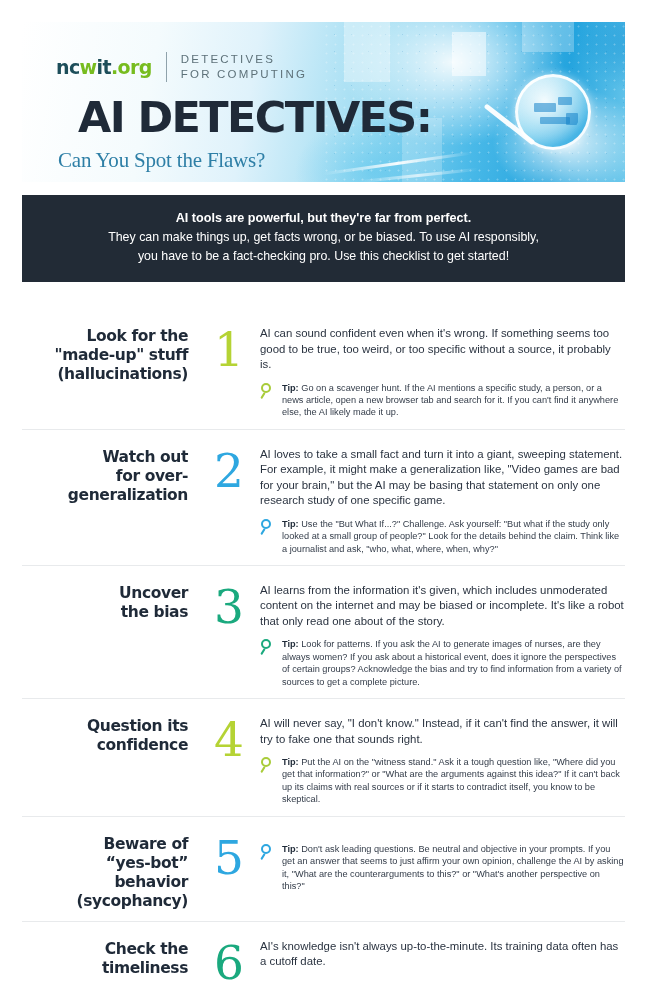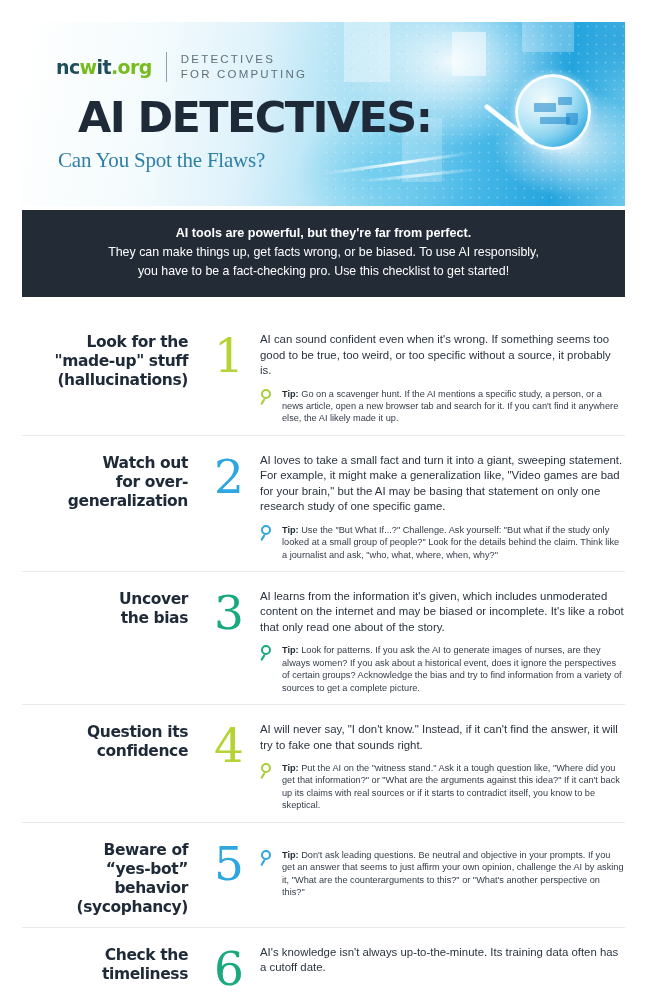--- a/index.html
+++ b/index.html
@@ -14,21 +14,21 @@
     width: 647px;
     height: 1000px;
     background: #ffffff;
     overflow: hidden;
   }
 
   
   .header {
     position: relative;
     margin: 22px 22px 0 22px;
-    height: 184px;
+    height: 160px;
     overflow: hidden;
     background:
       radial-gradient(ellipse 120px 90px at 545px 120px, rgba(255,255,255,0.85) 0%, rgba(255,255,255,0.0) 62%),
       radial-gradient(ellipse 160px 120px at 430px 40px, rgba(255,255,255,0.9) 0%, rgba(255,255,255,0) 70%),
       radial-gradient(ellipse 90px 70px at 620px 20px, rgba(10,140,210,0.55) 0%, rgba(255,255,255,0) 70%),
       radial-gradient(ellipse 110px 80px at 350px 150px, rgba(70,190,235,0.45) 0%, rgba(255,255,255,0) 70%),
       linear-gradient(100deg, #ffffff 0%, #f4fbfd 22%, #dff2fb 38%, #9ddcf2 58%, #49b9e8 75%, #24a4de 88%, #6ec9ec 100%);
   }
   .hdr-grid {
     position: absolute;
@@ -129,21 +129,21 @@
     left: 36px; top: 126px;
     z-index: 4;
     font-family: Liberation Serif, serif;
     font-size: 21px;
     color: #2e7fa6;
     letter-spacing: -0.2px;
   }
 
   
   .intro {
-    margin: 4px 22px;
+    margin: 13px 22px;
     background: #222b36;
     color: #ffffff;
     text-align: center;
     padding: 14px 20px 16px 20px;
   }
   .intro .lead {
     font-size: 12.6px;
     font-weight: 700;
     line-height: 19px;
   }

